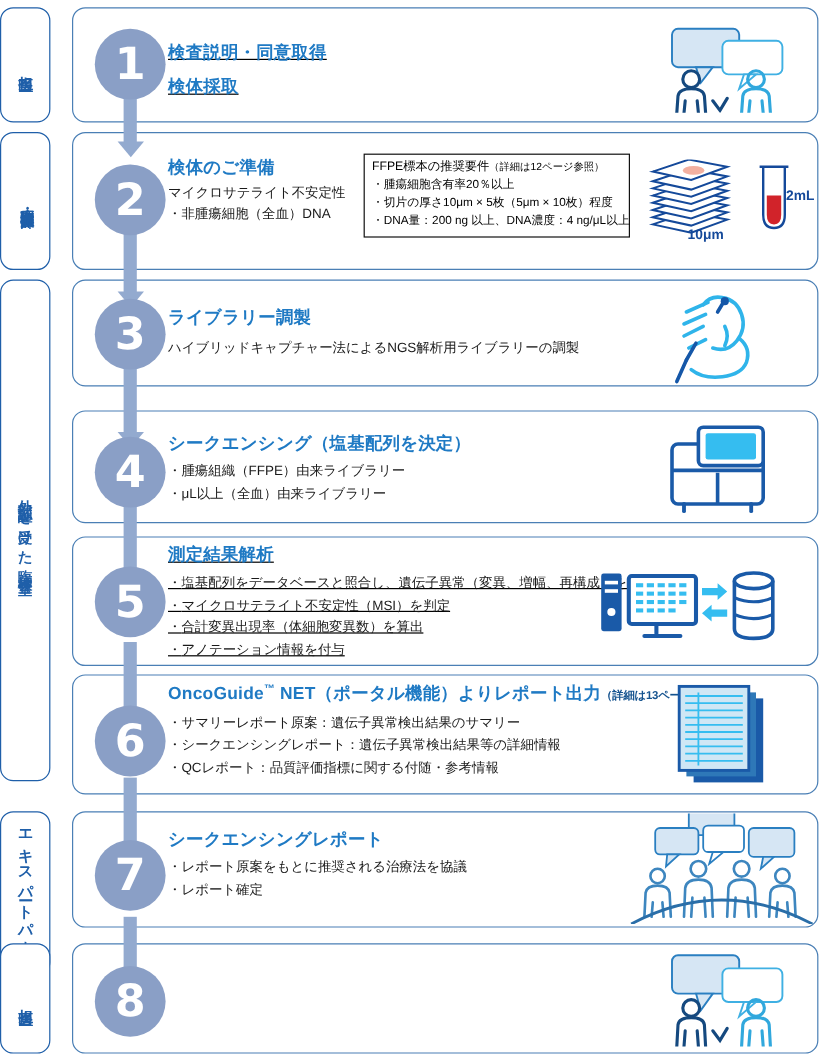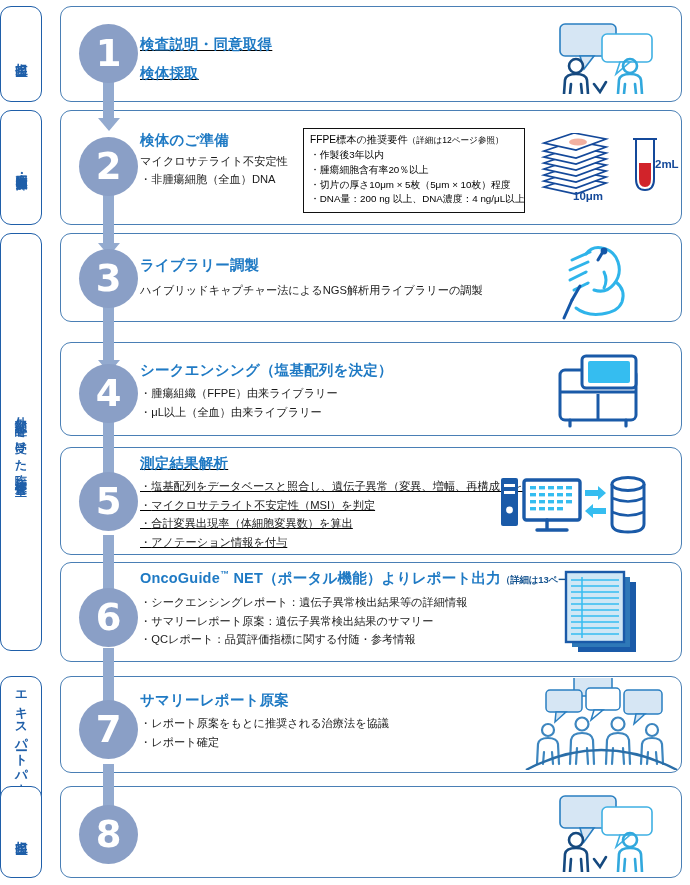--- a/index.html
+++ b/index.html
@@ -217,21 +217,20 @@
     <ul class="bullets">
       <li>非腫瘍細胞（全血）DNA</li>
     </ul>
   </div>
 
   <div class="ffpe-box" style="left:303px; top:128px; width:222px;">
     <div class="ffpe-title">
       <span>FFPE標本の推奨要件</span><span class="small">（詳細は12ページ参照）</span>
     </div>
     <ul class="ffpe-list">
-      <li>作製後3年以内</li>
       <li>腫瘍細胞含有率20％以上</li>
       <li>切片の厚さ10μm × 5枚（5μm × 10枚）程度</li>
       <li>DNA量：200 ng 以上、DNA濃度：4 ng/μL以上</li>
     </ul>
   </div>
 
   <div class="icon-wrap" style="left:536px; top:133px; width:145px; height:78px;">
     <svg viewBox="0 0 145 78" width="145" height="78">
       <g stroke="#14499a" stroke-width="1.7" fill="#ffffff">
         <g transform="translate(0,44)">
@@ -371,22 +370,22 @@
     </svg>
   </div>
 
   <div class="step-card" style="top:562px; height:100px;"></div>
   <div class="step-num" style="top:588px;">6</div>
   <div class="step-body" style="top:568px;">
     <div class="step-title">
       <span>OncoGuide</span><span class="tm">™</span><span> NET（ポータル機能）よりレポート出力</span><span class="suffix">（詳細は13ページ参照）</span>
     </div>
     <ul class="bullets" style="margin-top:3px;">
+      <li>サマリーレポート原案：遺伝子異常検出結果のサマリー</li>
       <li>シークエンシングレポート：遺伝子異常検出結果等の詳細情報</li>
-      <li>サマリーレポート原案：遺伝子異常検出結果のサマリー</li>
       <li>QCレポート：品質評価指標に関する付随・参考情報</li>
     </ul>
   </div>
 
   <div class="icon-wrap" style="left:560px; top:568px; width:100px; height:86px;">
     <svg viewBox="0 0 100 86" width="100" height="86">
       <rect x="18" y="14" width="58" height="70" fill="#1a5aa8"></rect>
       <rect x="12" y="9" width="58" height="70" fill="#2e78b8"></rect>
       <rect x="6" y="4" width="58" height="70" fill="#cfe7f5" stroke="#1a5aa8" stroke-width="2.4"></rect>
       <g stroke="#35bdf0" stroke-width="1.5">
@@ -401,21 +400,21 @@
           <path d="M11 60 L59 60"></path>
         <path d="M11 66 L59 66"></path>
         <path d="M22 9 L22 70"></path>
       </g>
     </svg>
   </div>
 
   <div class="step-card" style="top:676px; height:97px;"></div>
   <div class="step-num" style="top:700px;">7</div>
   <div class="step-body" style="top:690px;">
-    <div class="step-title">サマリーレポート原案</div>
+    <div class="step-title">シークエンシングレポート</div>
     <ul class="bullets" style="margin-top:2px;">
       <li>レポート原案をもとに推奨される治療法を協議</li>
       <li>レポート確定</li>
     </ul>
   </div>
 
   <div class="icon-wrap" style="left:524px; top:678px; width:155px; height:92px;">
     <svg viewBox="0 0 155 92" width="155" height="92">
       <rect x="50" y="-8" width="38" height="26" rx="4" fill="#d6e6f4" stroke="#2a7fc1" stroke-width="1.5"></rect>
       <rect x="22" y="12" width="36" height="22" rx="4" fill="#d6e6f4" stroke="#2a7fc1" stroke-width="1.5"></rect>

